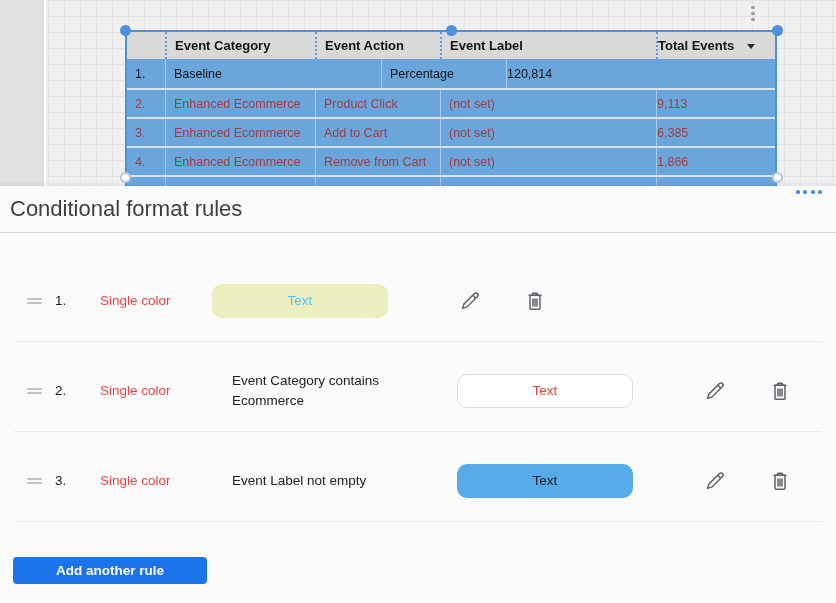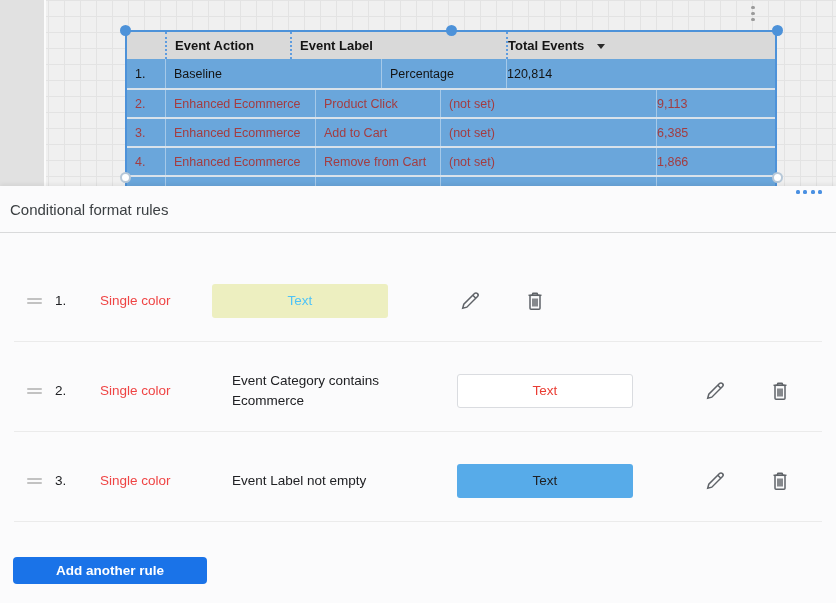--- a/index.html
+++ b/index.html
@@ -52,35 +52,35 @@
 
   
   .panel {
     position:absolute; left:0; top:186px; width:836px; height:417px;
     background:#fbfbfc; box-shadow:0 -2px 4px rgba(0,0,0,0.06); z-index:5;
   }
   .panel-dots { position:absolute; top:4px; right:14px; display:flex; gap:3.5px; cursor:grab; }
   .panel-dots i { width:4px; height:4px; background:#4a90e2; border-radius:1.5px; }
   .panel-title {
     height:47px; display:flex; align-items:center; padding-left:10px;
-    font-size:15px; color:#3c4043; border-bottom:1px solid #d9dadb;
+    font-size:22px; color:#3c4043; border-bottom:1px solid #d9dadb;
   }
   .rules { padding-top:19px; }
   .rule {
     display:flex; align-items:center; height:90px; margin:0 14px;
     border-bottom:1px solid #ebebeb; padding-top:8px;
   }
   .drag { margin-left:13px; width:16px; cursor:grab; }
   .drag i { display:block; width:15px; height:2px; background:#c2c2c2; margin:2px 0; border-radius:1px; }
   .idx { margin-left:12px; width:24px; font-size:13.5px; color:#202124; }
   .rtype { margin-left:21px; width:112px; font-size:13.5px; color:#ef4444; }
   .cond { margin-left:20px; width:225px; font-size:13.5px; line-height:1.45; color:#202124; white-space:pre-line; }
   .swatch {
     width:176px; height:34px; display:flex; align-items:center; justify-content:center;
-    font-size:13.5px; border-radius:3px; border:1px solid transparent;
+    font-size:13.5px; border-radius:10px; border:1px solid transparent;
   }
   .iconbtn { width:24px; height:24px; background:none; border:none; padding:0; cursor:pointer; }
   .iconbtn.edit { margin-left:70px; }
   .iconbtn.del { margin-left:41px; }
   .iconbtn svg { display:block; }
 
   .add-btn {
     margin:35px 0 0 13px; width:194px; height:27px;
     background:#1a73e8; color:#ffffff; border:none; border-radius:4px;
     font-family:"Liberation Sans", sans-serif; font-size:13.5px; font-weight:bold; cursor:pointer;
@@ -94,20 +94,21 @@
 
   <div class="kebab">
       <i></i>
       <i></i>
       <i></i>
     </div>
 
   <div class="table-wrap">
     <div class="thead">
       <div class="th c0"></div>
+      <div class="th c1">Event Category</div>
       <div class="th c2">Event Action</div>
       <div class="th c3">Event Label</div>
       <div class="th c4">
         <span>Total Events</span>
         <span class="sort-arrow"></span>
       </div>
     </div>
 
     <div class="trow" style="color:#141414">
       <div class="td c0">1.</div>

